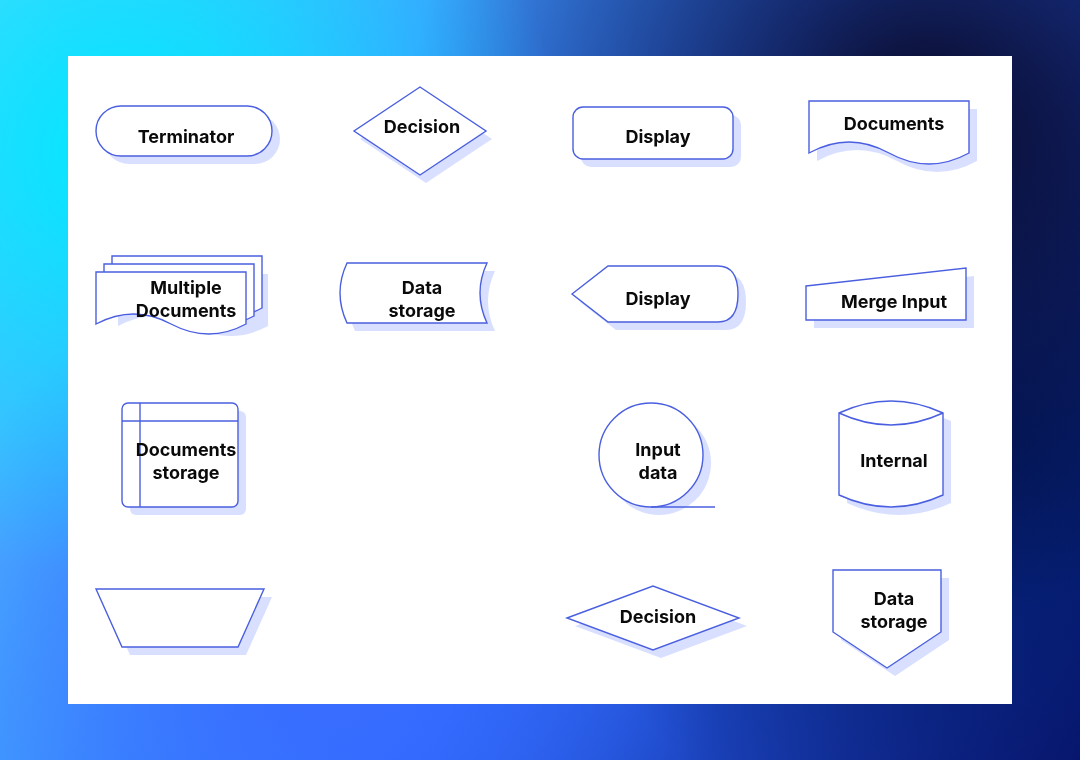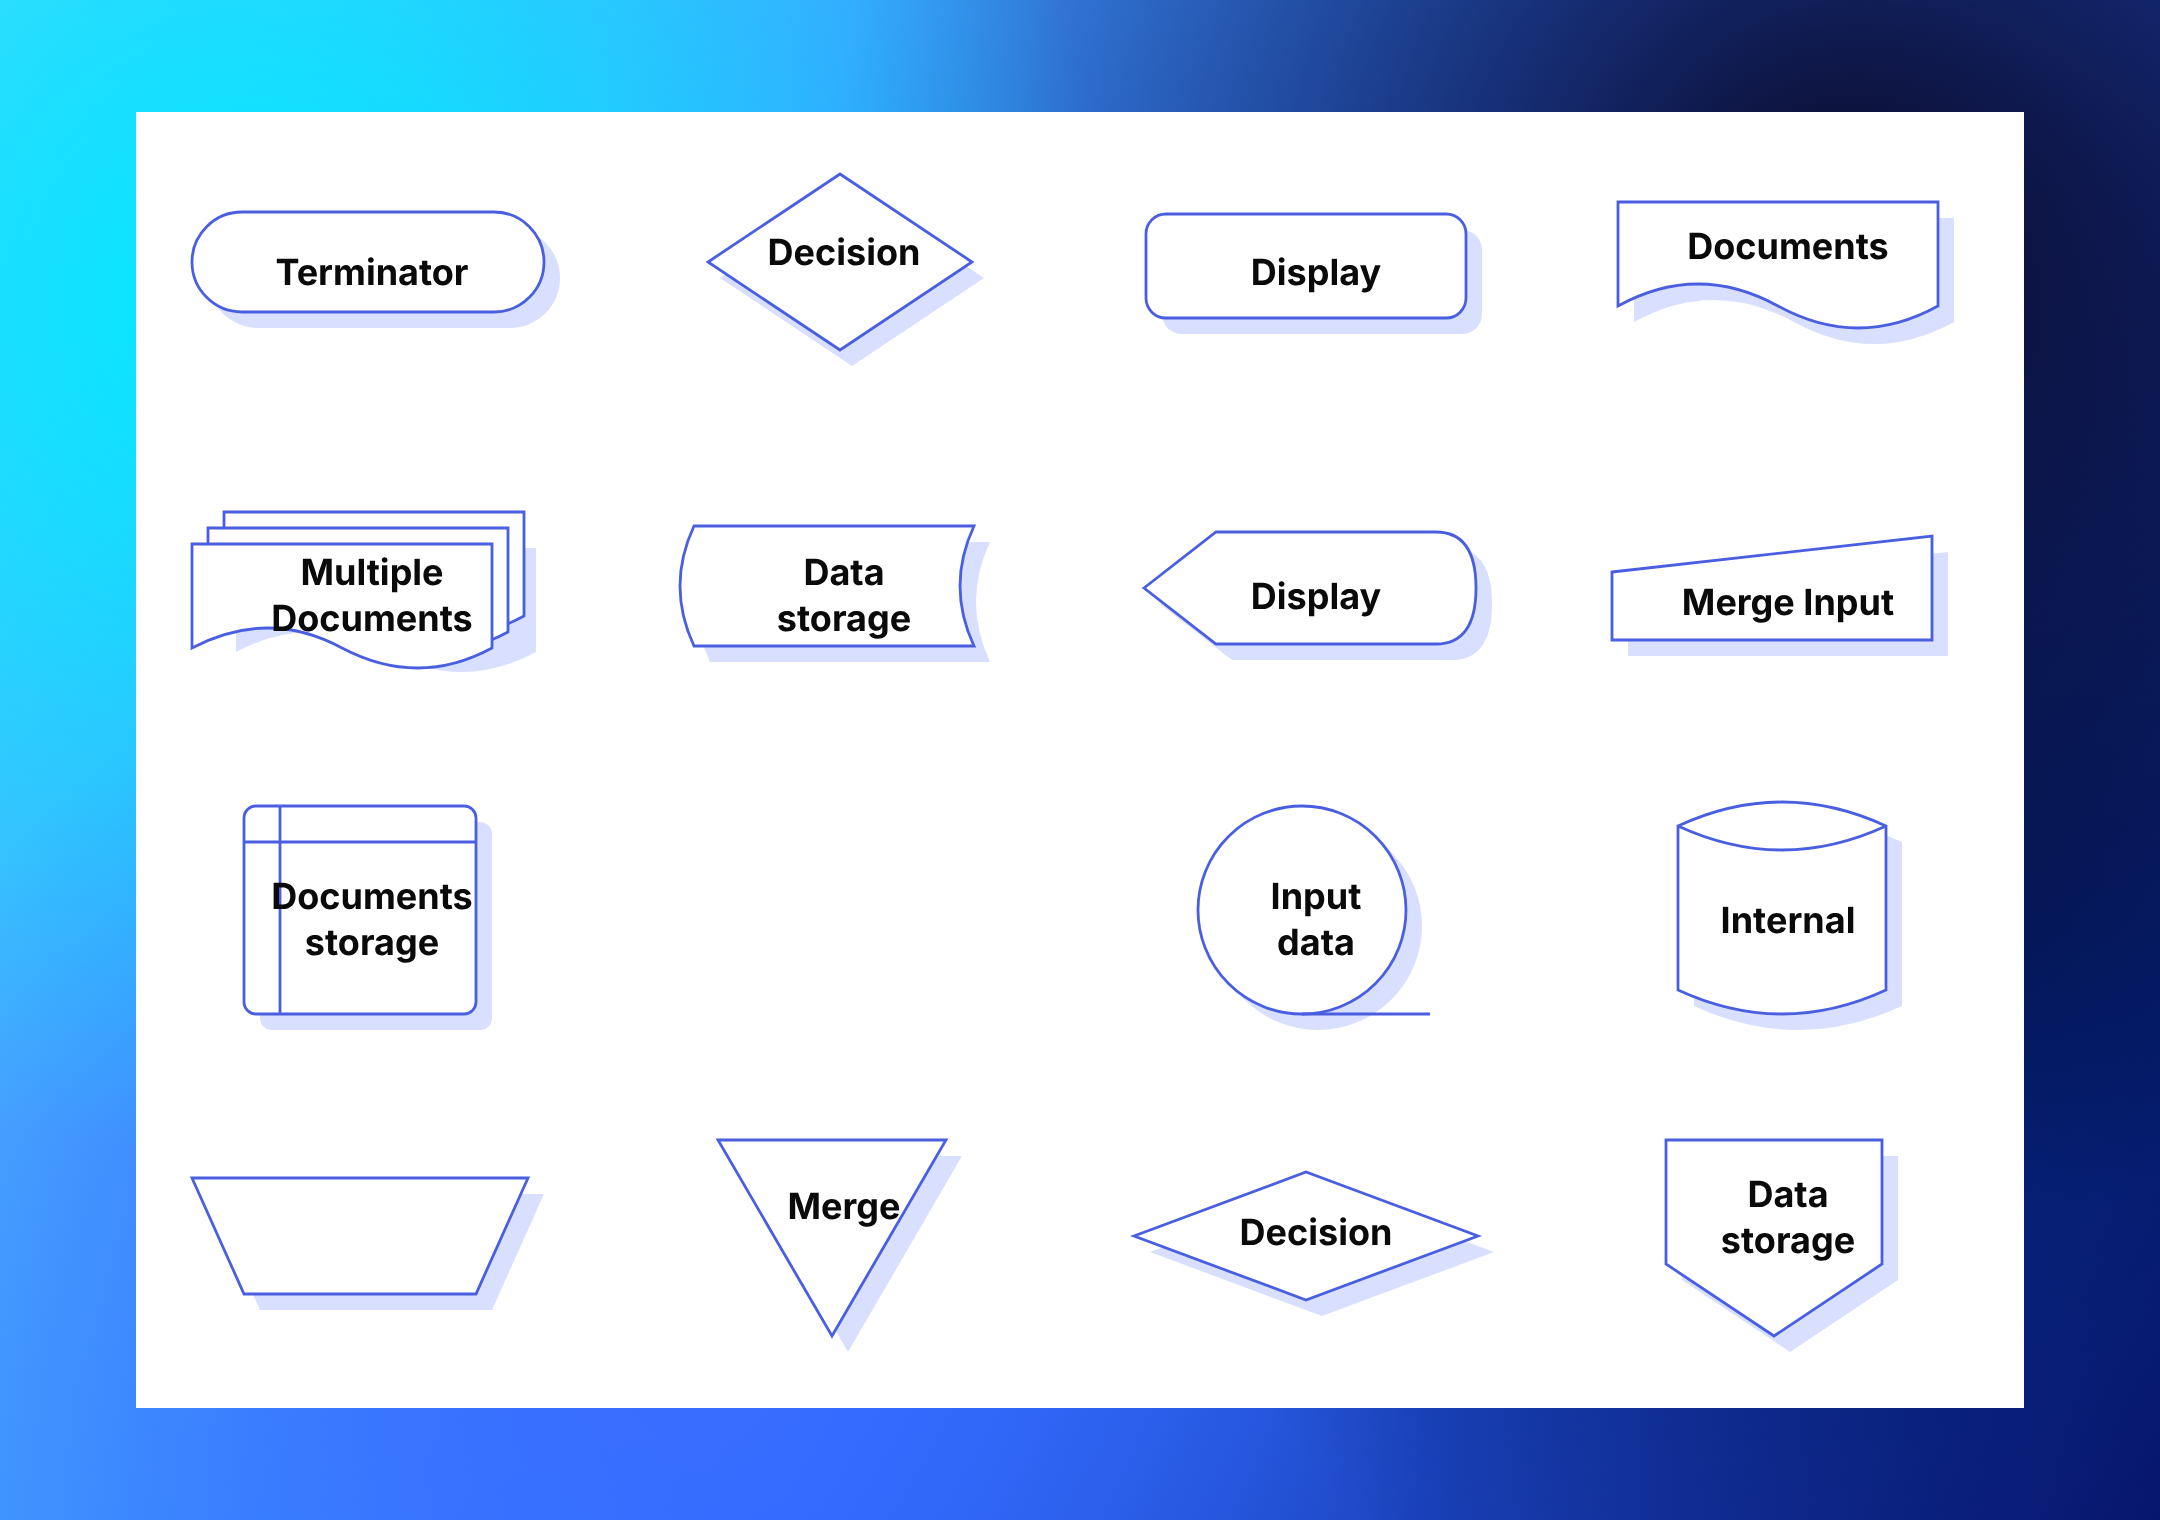--- a/index.html
+++ b/index.html
@@ -175,29 +175,20 @@
 
       <div class="cell r4 c1">
         <div class="shape-wrap">
           <svg width="200" height="96">
             <polygon class="shadowFill" points="18,22 186,22 160,80 44,80"></polygon>
             <polygon class="stroke" points="10,14 178,14 152,72 36,72"></polygon>
           </svg>
         </div>
       </div>
 
-      <div class="cell r4 c2">
-        <div class="shape-wrap">
-          <svg width="150" height="130">
-            <polygon class="shadowFill" points="20,20 134,20 77,118"></polygon>
-            <polygon class="stroke" points="12,12 126,12 69,110"></polygon>
-          </svg>
-        </div>
-        <div class="label" style="top:38%;">Merge</div>
-      </div>
 
       <div class="cell r4 c3">
         <div class="shape-wrap">
           <svg width="210" height="90">
             <polygon class="shadowFill" points="22,48 108,16 194,48 108,80"></polygon>
             <polygon class="stroke" points="14,40 100,8  186,40 100,72"></polygon>
           </svg>
         </div>
         <div class="label" style="top:46%;">Decision</div>
       </div>

